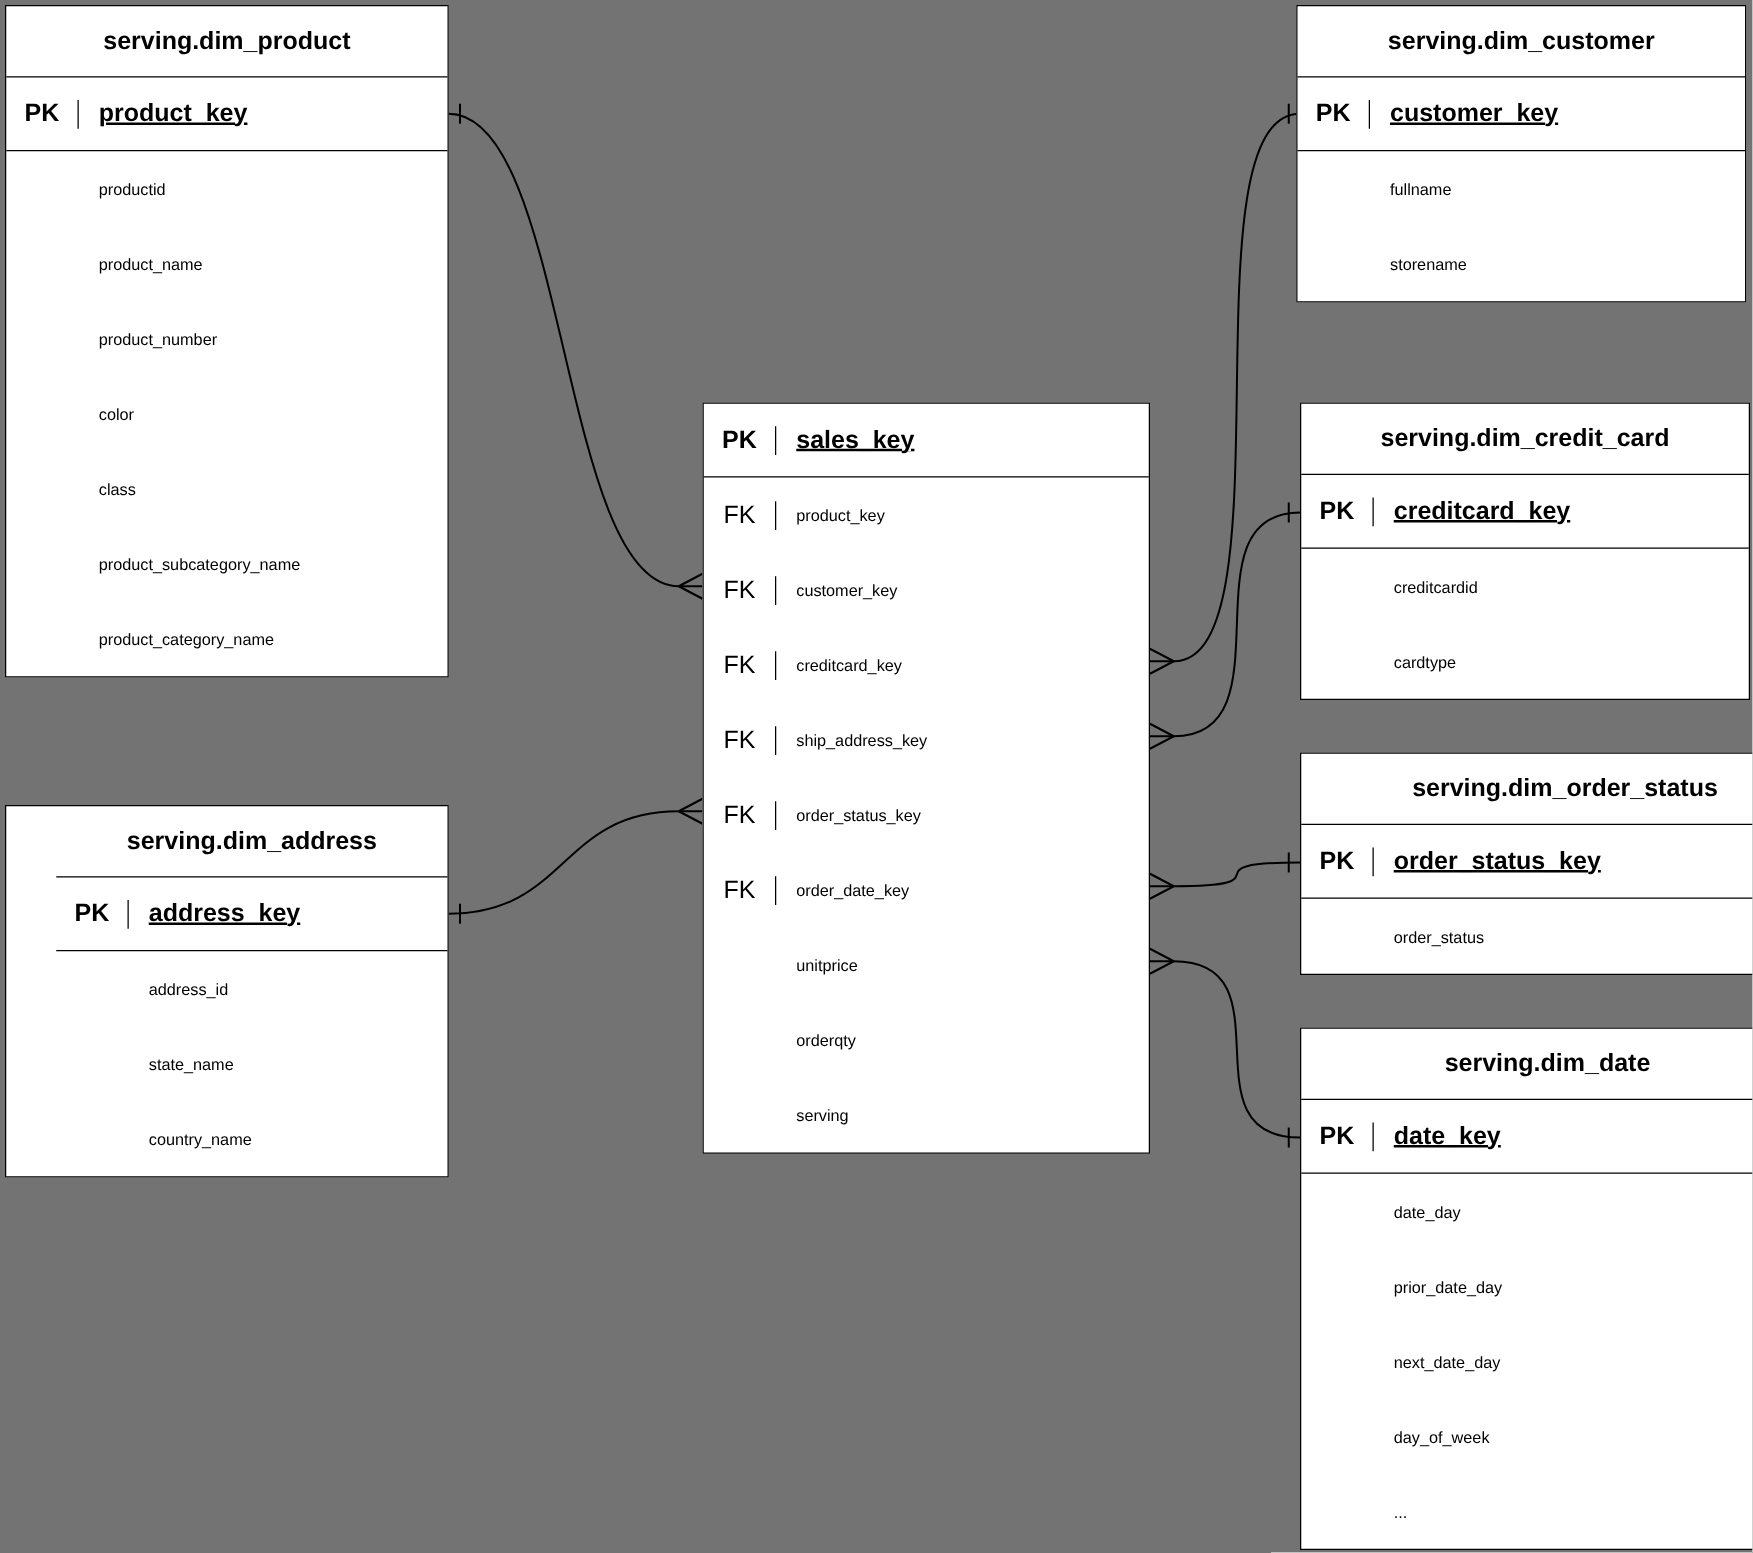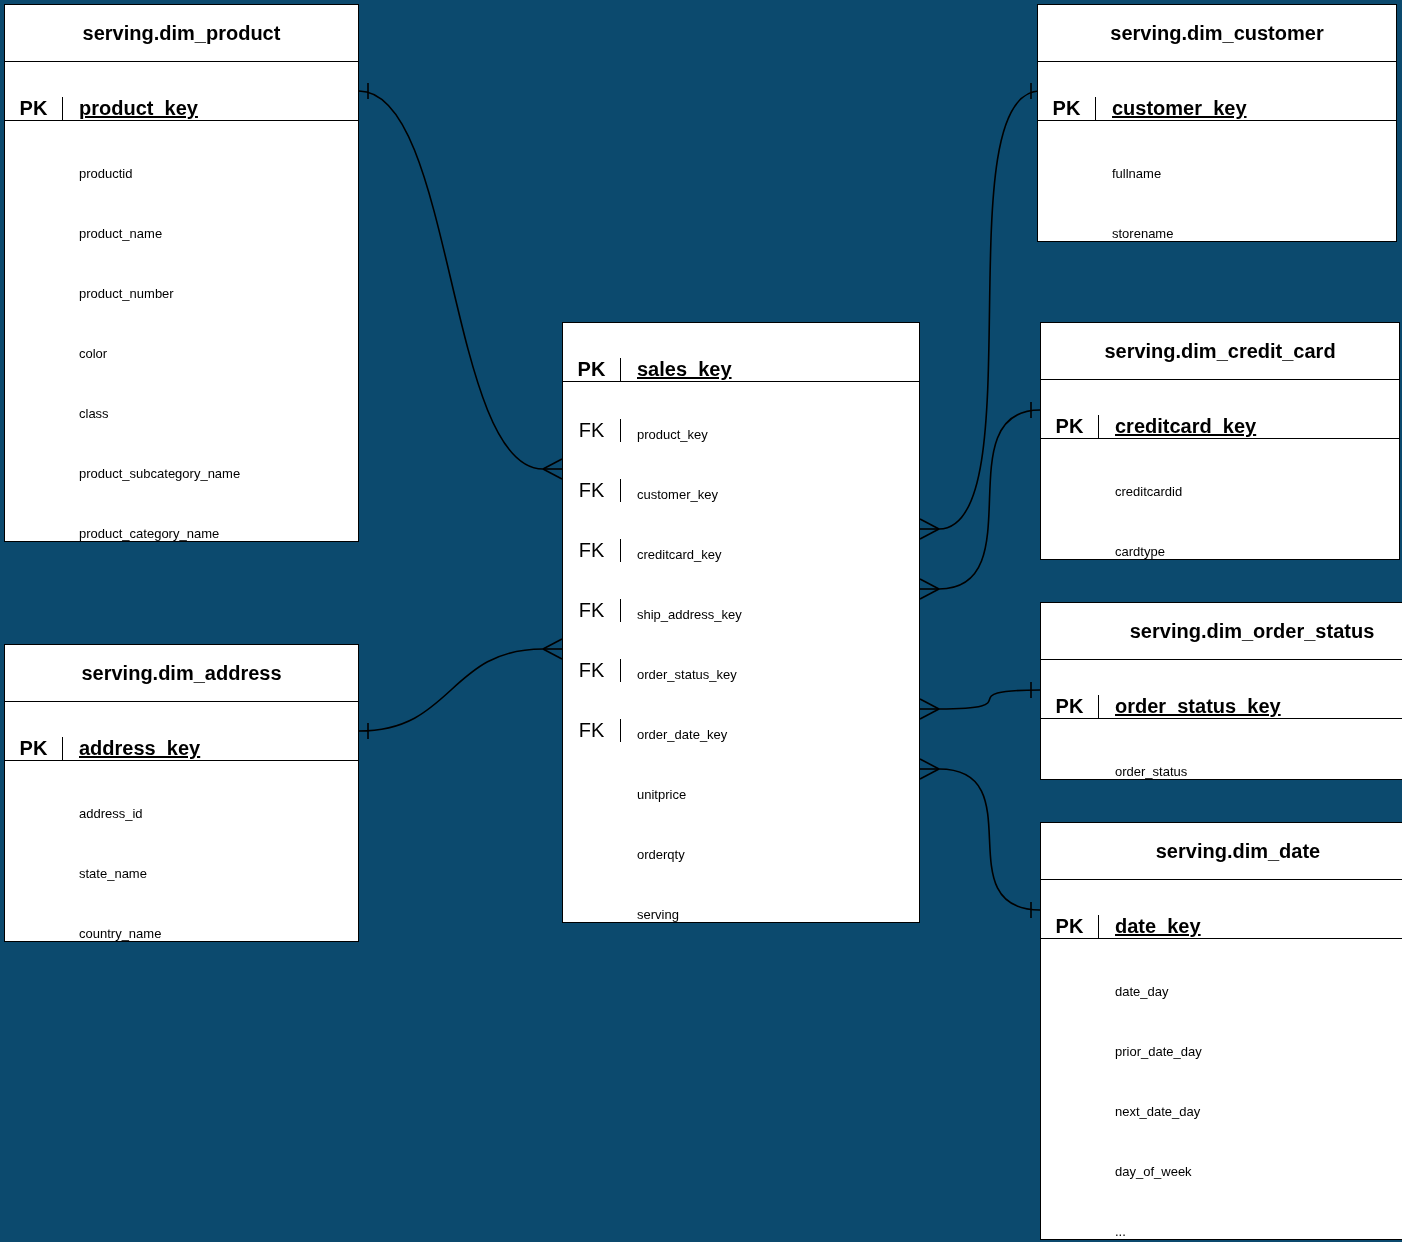--- a/index.html
+++ b/index.html
@@ -4,21 +4,21 @@
 <style>
   html, body {
     margin: 0;
     padding: 0;
     background: #ffffff;
   }
   #canvas {
     position: relative;
     width: 1402px;
     height: 1242px;
-    background: #0c4a6e;
+    background: #737373;
     font-family: "Liberation Sans", sans-serif;
     color: #000;
     overflow: hidden;
   }
   #rel-svg {
     position: absolute;
     left: 0;
     top: 0;
     width: 1402px;
     height: 1242px;
@@ -38,21 +38,21 @@
     height: 56px;
     display: flex;
     align-items: center;
     justify-content: center;
     font-weight: bold;
     font-size: 20px;
     border-bottom: 1.6px solid #000;
   }
   .row {
     display: flex;
-    align-items: flex-end;
+    align-items: center;
     min-height: 60px;
   }
   .pk-row {
     min-height: 58px;
     border-bottom: 1.6px solid #000;
   }
   .key {
     width: 57px;
     flex: 0 0 57px;
     border-right: 1.6px solid #000;
@@ -225,21 +225,21 @@
       <div class="entity-title">serving.dim_order_status</div>
       <div class="row pk-row">
         <div class="key key-pk">PK</div>
         <div class="label label-pk">order_status_key</div>
       </div>
       <div class="row">
         <div class="key"></div>
         <div class="label">order_status</div>
       </div>
     </div>
-    <div class="entity" style="left: 4px; top: 644px; width: 355px;">
+    <div class="entity" style="left: 4px; top: 644px; width: 355px; padding-left: 40px;">
       <div class="entity-title">serving.dim_address</div>
       <div class="row pk-row">
         <div class="key key-pk">PK</div>
         <div class="label label-pk">address_key</div>
       </div>
       <div class="row">
         <div class="key"></div>
         <div class="label">address_id</div>
       </div>
       <div class="row">

